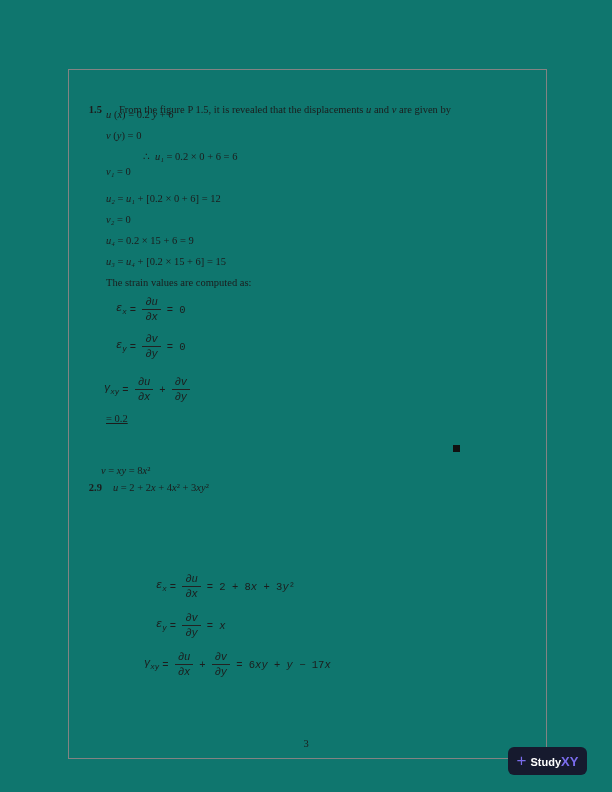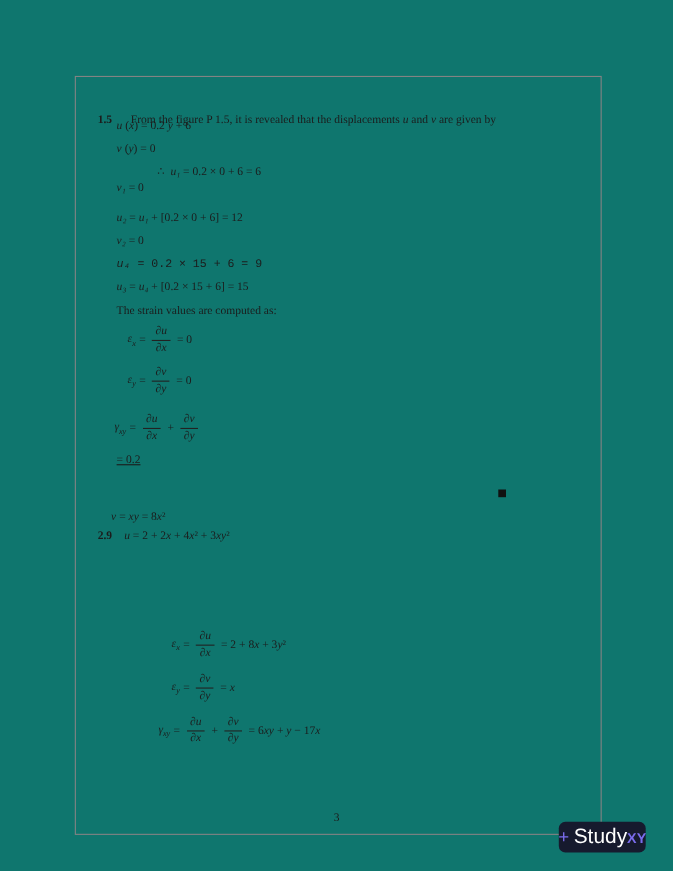--- a/index.html
+++ b/index.html
@@ -10,54 +10,54 @@
   }
   .sheet { position:relative; width:612px; height:792px; background:#0f766e; overflow:hidden; }
   .frame { position:absolute; left:68px; top:69px; width:477px; height:688px; border:1px solid #838383; }
   .line { position:absolute; white-space:pre; font-size:10.5px; line-height:14px; }
   .it { font-style:italic; }
   .plabel { font-weight:bold; }
   .hdr15 .plabel { margin-right:17px; }
   .hdr16 .plabel { margin-right:11px; }
   .parta .plabel { margin-right:8px; }
   sub { font-size:7.5px; font-style:italic; line-height:1; }
-  .eqrow { position:absolute; display:flex; align-items:center; white-space:pre; font-size:10.5px; }
+  .eqrow { position:absolute; display:flex; align-items:center; white-space:pre; font-size:10.5px;font-family:Liberation Mono, monospace; }
   .frac { display:inline-flex; flex-direction:column; align-items:center; margin:0 3px; }
   .frac .num { display:block; padding:0 3px 1px 3px; border-bottom:1px solid #222; line-height:12px; text-align:center; }
   .frac .den { display:block; padding:1px 3px 0 3px; line-height:12px; text-align:center; }
   .op { margin:0 3px; }
   .qed { position:absolute; left:384px; top:375px; width:7px; height:7px; background:#111111; }
   .pagenum { position:absolute; left:0; top:738px; width:612px; text-align:center; font-size:10.5px; }
   .logo {
     position:absolute; left:508px; top:747px; width:79px; height:28px;
     background:var(--logo-bg,#161a2e); border-radius:6px;
     display:flex; align-items:center; justify-content:center; gap:4px;
     font-family:"Liberation Sans","DejaVu Sans",sans-serif;
   }
   .logo .plus { color:var(--logo-accent,#7a6cec); font-size:17px; font-weight:400; line-height:1; margin-top:-1px; }
-  .logo .study { color:var(--logo-text,#ffffff); font-weight:400; font-size:19px; }
+  .logo .study { color:var(--logo-text,#ffffff); font-weight:700; font-size:11px; }
   .logo .xy { color:var(--logo-accent,#7a6cec); font-weight:700; font-size:13px; }
 </style>
 </head>
 <body>
 
 <div class="sheet">
   <div class="frame">
 
     <div class="line hdr15" style="left:4px; top:19px;">
       <span class="plabel">1.5</span><span><span>From the figure P 1.5, it is revealed that the displacements </span><span class="it">u</span><span> and </span><span class="it">v</span><span> are given by</span></span>
     </div>
 
     <div class="line" style="left:37px; top:38px;"><span class="it">u</span><span> (</span><span class="it">x</span><span>) = 0.2 </span><span class="it">y</span><span> + 6</span></div>
     <div class="line" style="left:37px; top:59px;"><span class="it">v</span><span> (</span><span class="it">y</span><span>) = 0</span></div>
     <div class="line" style="left:26px; top:80px;margin-left:48px;"><span>∴ </span><span class="it">u₁</span><span> = 0.2 × 0 + 6 = 6</span></div>
     <div class="line" style="left:37px; top:95px;"><span class="it">v₁</span><span> = 0</span></div>
     <div class="line" style="left:37px; top:122px;"><span class="it">u₂</span><span> = </span><span class="it">u₁</span><span> + [0.2 × 0 + 6] = 12</span></div>
     <div class="line" style="left:37px; top:143px;text-align:center;"><span class="it">v₂</span><span> = 0</span></div>
-    <div class="line" style="left:37px; top:164px;font-family:Liberation Mono, monospace;"><span class="it">u₄</span><span> = 0.2 × 15 + 6 = 9</span></div>
+    <div class="line" style="left:37px; top:164px;"><span class="it">u₄</span><span> = 0.2 × 15 + 6 = 9</span></div>
     <div class="line" style="left:37px; top:185px;"><span class="it">u₃</span><span> = </span><span class="it">u₄</span><span> + [0.2 × 15 + 6] = 15</span></div>
 
     <div class="line" style="left:37px; top:206px;">The strain values are computed as:</div>
 
     <div class="eqrow" style="left:47px; top:226px;">
       <span><span class="it">ε</span><sub>x</sub></span>
       <span class="op">=</span>
       <span class="frac"><span class="num it">∂u</span><span class="den it">∂x</span></span>
       <span class="op"><span>= 0</span></span>
     </div>

